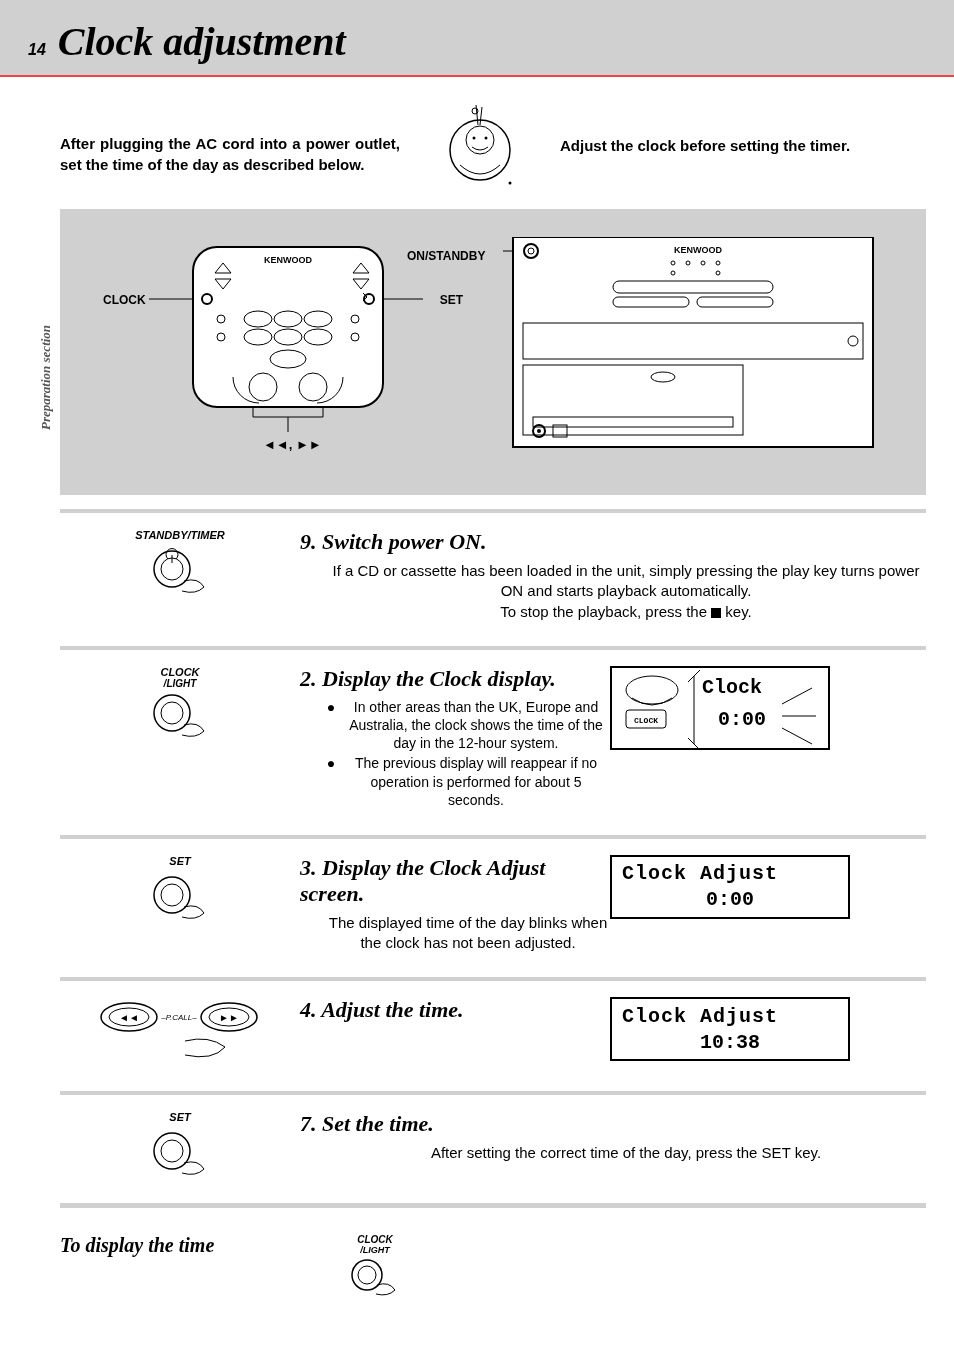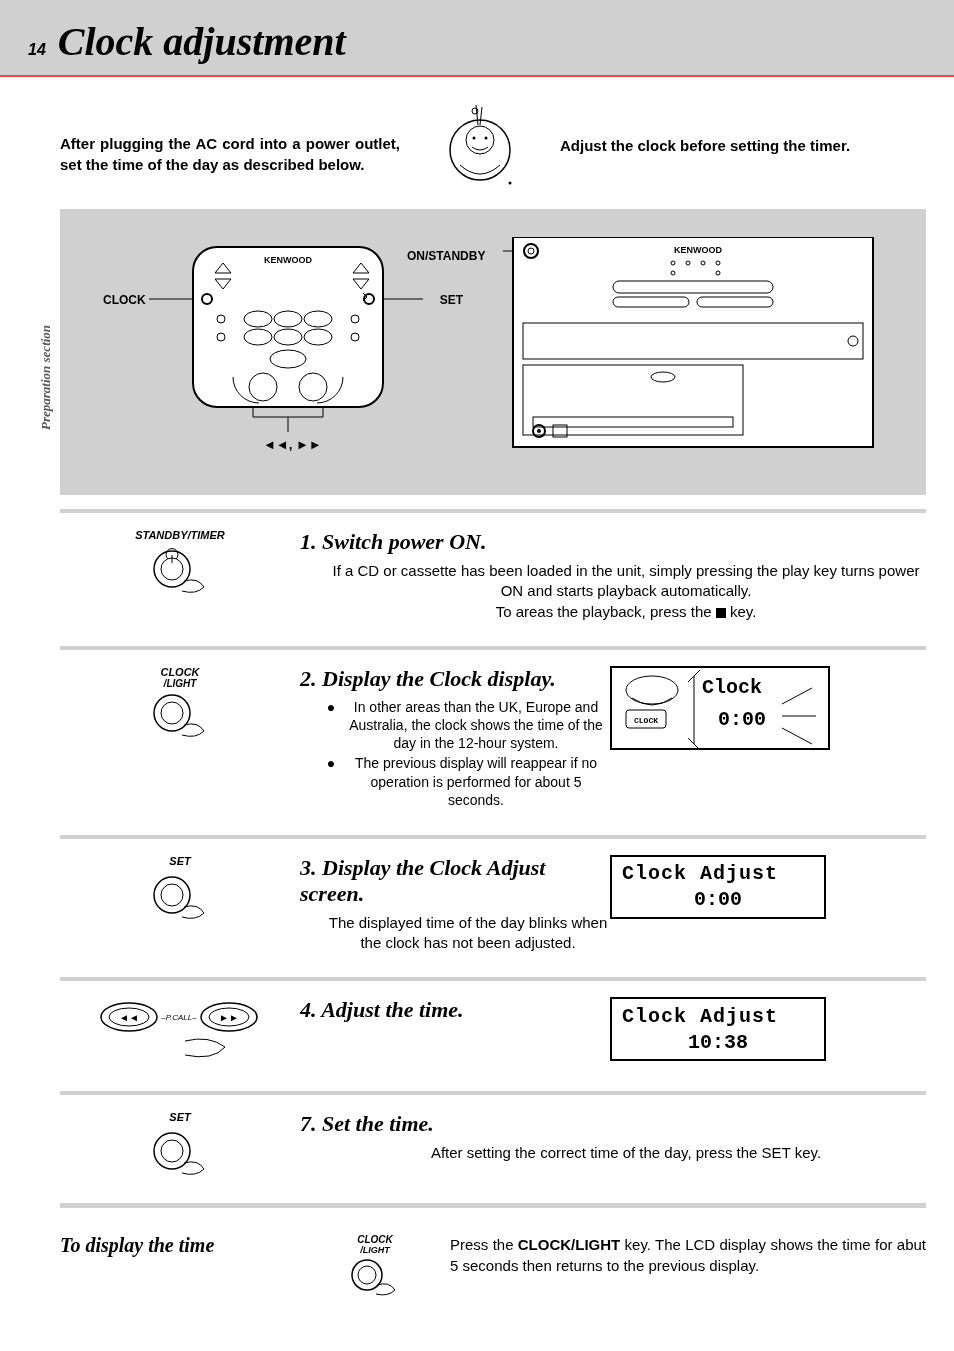--- a/index.html
+++ b/index.html
@@ -62,21 +62,21 @@
   }
   .step-body { font-size: 15px; line-height: 1.35; margin-left: 26px; text-align: center; }
   .step-right { flex: 0 0 230px; }
   .bullet-row { display: flex; gap: 6px; font-size: 14px; line-height: 1.3; margin-bottom: 2px; }
   .bullet-dot { flex: 0 0 10px; }
   .footer-row { display: flex; padding: 16px 28px 0 60px; gap: 20px; align-items: flex-start; }
   .footer-head { flex: 0 0 240px; font-size: 20px; font-weight: bold; font-style: italic; font-family: "Times New Roman", serif; }
   .footer-icon { flex: 0 0 110px; text-align: center; }
   .footer-body { flex: 1; font-size: 15px; line-height: 1.4; text-align: justify; }
   .lcd-box {
-    border: 2px solid #000; background: #fff; width: 216px; height: 64px;
+    border: 2px solid #000; background: #fff; width: 240px; height: 64px;
     display: flex; flex-direction: column; justify-content: space-around;
     padding: 4px 10px; font-family: "Courier New", monospace; font-weight: bold;
   }
   .lcd-title { font-size: 20px; letter-spacing: 1px; }
   .lcd-time { font-size: 20px; text-align: center; }
   .stop-sq { display:inline-block; width:10px; height:10px; background:#000; vertical-align:middle; }
   svg { display:block; }
 </style>
 </head>
 <body>
@@ -189,24 +189,24 @@
       <div class="step-left">
         <div class="step-left-label">STANDBY/TIMER</div>
         <svg width="64" height="52" viewBox="0 0 64 52" style="margin:0 auto;">
           <circle cx="24" cy="24" r="18" fill="none" stroke="#000" stroke-width="1.5"></circle>
           <circle cx="24" cy="24" r="11" fill="none" stroke="#000"></circle>
           <path d="M20 14 a6 6 0 1 1 8 0 M24 10 l0 8" stroke="#000" fill="none"></path>
           <path d="M36 36 q14 -4 20 6 q-8 8 -22 4" fill="none" stroke="#000"></path>
         </svg>
       </div>
       <div class="step-mid">
-        <div class="step-head">1. Switch power ON.</div>
+        <div class="step-head">9. Switch power ON.</div>
         <div class="step-body">
           <span>If a CD or cassette has been loaded in the unit, simply pressing the play key turns power ON and starts playback automatically.</span><br>
-          <span>To areas the playback, press the </span><span class="stop-sq"></span><span> key.</span>
+          <span>To stop the playback, press the </span><span class="stop-sq"></span><span> key.</span>
         </div>
       </div>
     </div>
 
     <div class="step-sep"></div>
     <div class="step-row">
       <div class="step-left">
         <div class="step-left-label" style="margin-bottom:0;">CLOCK</div>
         <div class="step-left-sub">/LIGHT</div>
         <svg width="64" height="52" viewBox="0 0 64 52" style="margin:0 auto;">
@@ -319,18 +319,15 @@
     <div class="footer-head">To display the time</div>
     <div class="footer-icon">
       <div style="font-size:10px; font-weight:bold; font-style:italic;">CLOCK</div>
       <div style="font-size:9px; font-weight:bold; font-style:italic;">/LIGHT</div>
       <svg width="56" height="44" viewBox="0 0 56 44" style="margin:0 auto;">
         <circle cx="20" cy="20" r="15" fill="none" stroke="#000" stroke-width="1.5"></circle>
         <circle cx="20" cy="20" r="9" fill="none" stroke="#000"></circle>
         <path d="M30 30 q12 -4 18 5 q-7 7 -19 4" fill="none" stroke="#000"></path>
       </svg>
     </div>
-    <div class="footer-body">
-      <span>Press the </span><b>CLOCK/LIGHT</b><span> key. The LCD display shows the time for abut 5 seconds then returns to the previous display.</span>
-    </div>
   </div>
 
 </div>
 
 </body></html>

